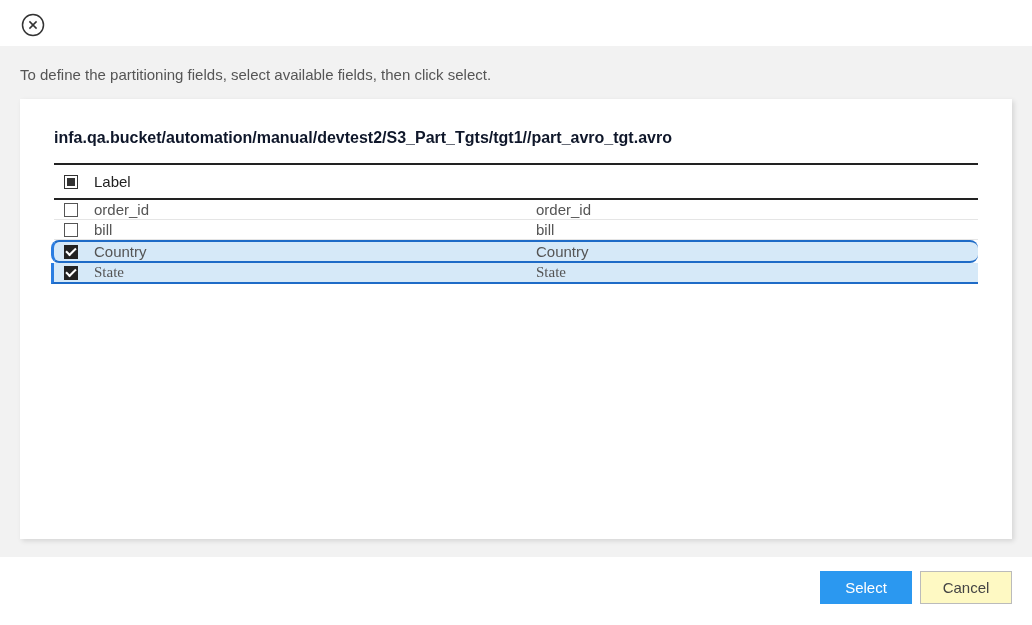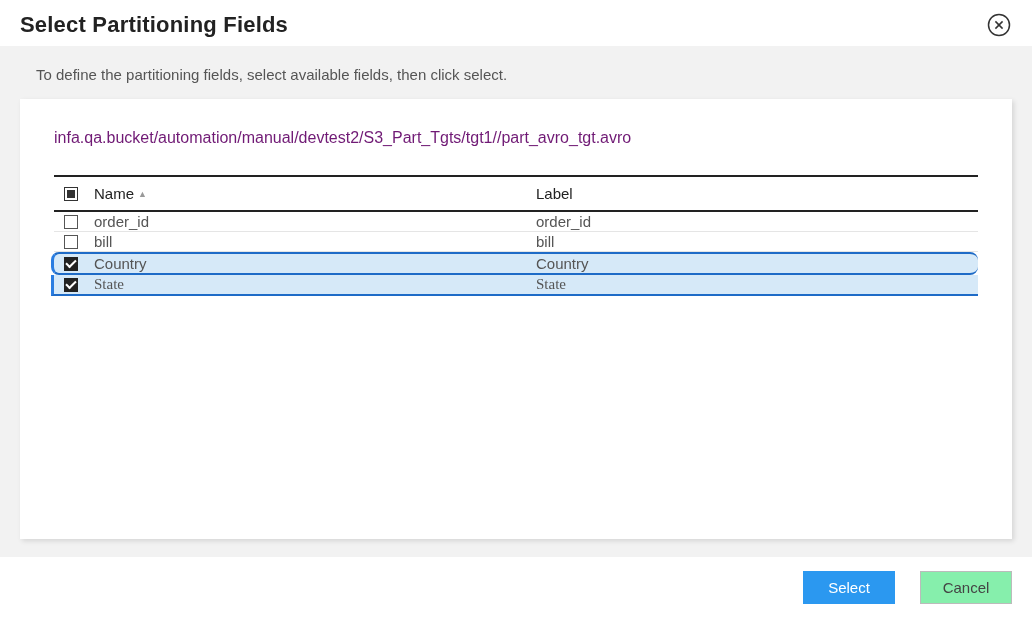--- a/index.html
+++ b/index.html
@@ -32,37 +32,36 @@
       justify-content: center;
     }
     .subtitle-area {
       background: #f2f2f2;
       padding: 20px 20px 16px 20px;
     }
     .subtitle {
       font-size: 15px;
       color: #555;
       font-weight: 300;
-      margin-left: 16px;
     }
     .content-wrapper {
       background: #f2f2f2;
       padding: 0 20px 18px 20px;
     }
     .white-panel {
       background: #fff;
       padding: 30px 34px 34px 34px;
       box-shadow: 2px 2px 5px rgba(0,0,0,0.12);
       min-height: 440px;
     }
     .path-text {
       font-size: 16px;
-      color: #701a75;
-      font-weight: 400;
-      margin-bottom: 28px;
+      color: #0f172a;
+      font-weight: 700;
+      margin-bottom: 16px;
     }
     .table {
       width: 100%;
       border-collapse: collapse;
     }
     .table-header {
       display: flex;
       border-top: 2px solid #222;
       border-bottom: 2px solid #222;
       padding: 8px 0;
@@ -150,48 +149,46 @@
       content: "";
       width: 4px;
       height: 8px;
       border: solid #fff;
       border-width: 0 2px 2px 0;
       transform: rotate(45deg) translate(-1px, -1px);
     }
     .footer {
       display: flex;
       justify-content: flex-end;
-      gap: 14px;
+      gap: 8px;
       padding: 14px 20px 0 20px;
     }
     .btn {
       min-width: 92px;
       padding: 7px 20px;
       font-size: 15px;
       border: 1px solid #bbb;
       cursor: pointer;
       font-family: inherit;
       font-weight: 300;
     }
     .btn-primary {
       background: #2b98f0;
       color: #fff;
       border: 1px solid #2b98f0;
     }
     .btn-secondary {
-      background: #86efac;
+      background: #fef9c3;
       color: #444;
-      margin-left: 11px;
     }
   </style>
 </head>
 <body>
 
 <div class="dialog-header">
-  <div class="dialog-title">Select Partitioning Fields</div>
   <div class="close-icon">
     <svg width="24" height="24" viewBox="0 0 24 24" fill="none">
       <circle cx="12" cy="12" r="10.5" stroke="#333" stroke-width="1.5"></circle>
       <line x1="8.4" y1="8.4" x2="15.6" y2="15.6" stroke="#333" stroke-width="1.5"></line>
       <line x1="15.6" y1="8.4" x2="8.4" y2="15.6" stroke="#333" stroke-width="1.5"></line>
     </svg>
   </div>
 </div>
 
 <div class="subtitle-area">
@@ -202,24 +199,20 @@
   <div class="white-panel">
     <div class="path-text">infa.qa.bucket/automation/manual/devtest2/S3_Part_Tgts/tgt1//part_avro_tgt.avro</div>
 
     <div class="table">
       <div class="table-header">
         <div class="col-check">
           <span class="check-header">
             <span class="check-header-inner"></span>
           </span>
         </div>
-        <div class="col-name">
-          <span class="th-text">Name</span>
-          <span class="sort-icon">▲</span>
-        </div>
         <div class="col-label">
           <span class="th-text">Label</span>
         </div>
       </div>
 
       <div class="table-row">
         <div class="col-check">
             <span class="checkbox"></span>
           </div>
         <div class="col-name">order_id</div>

